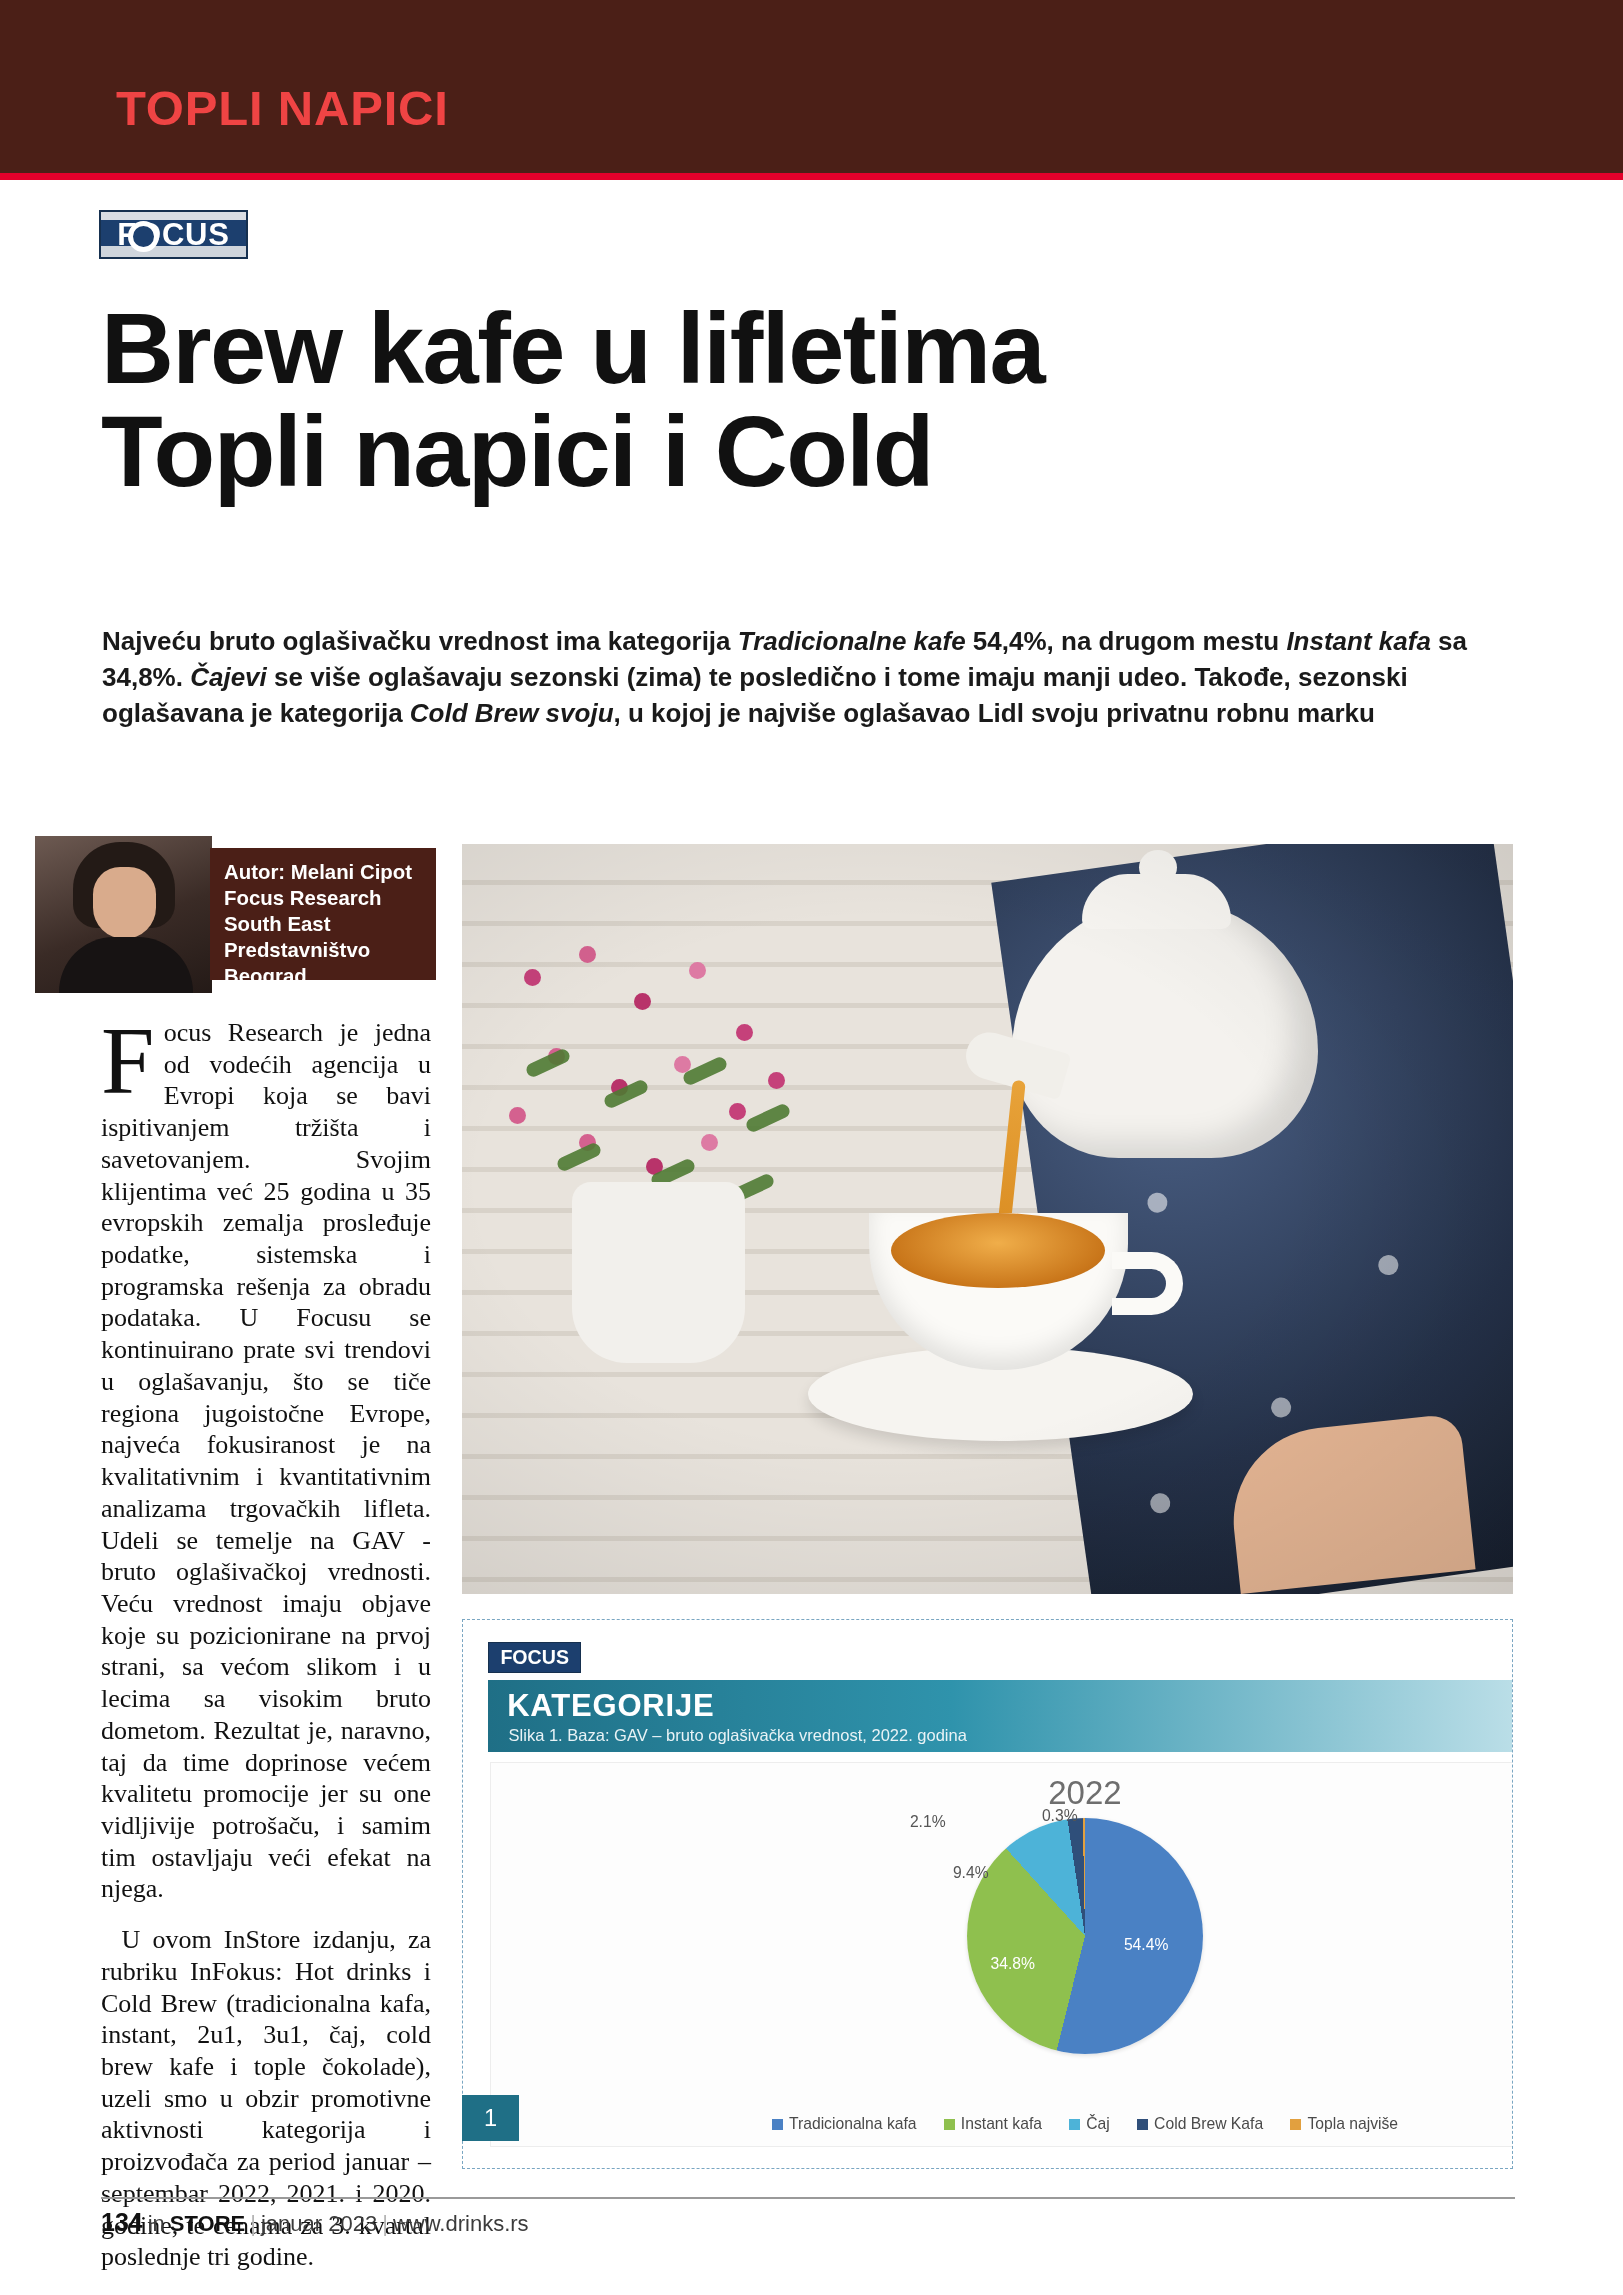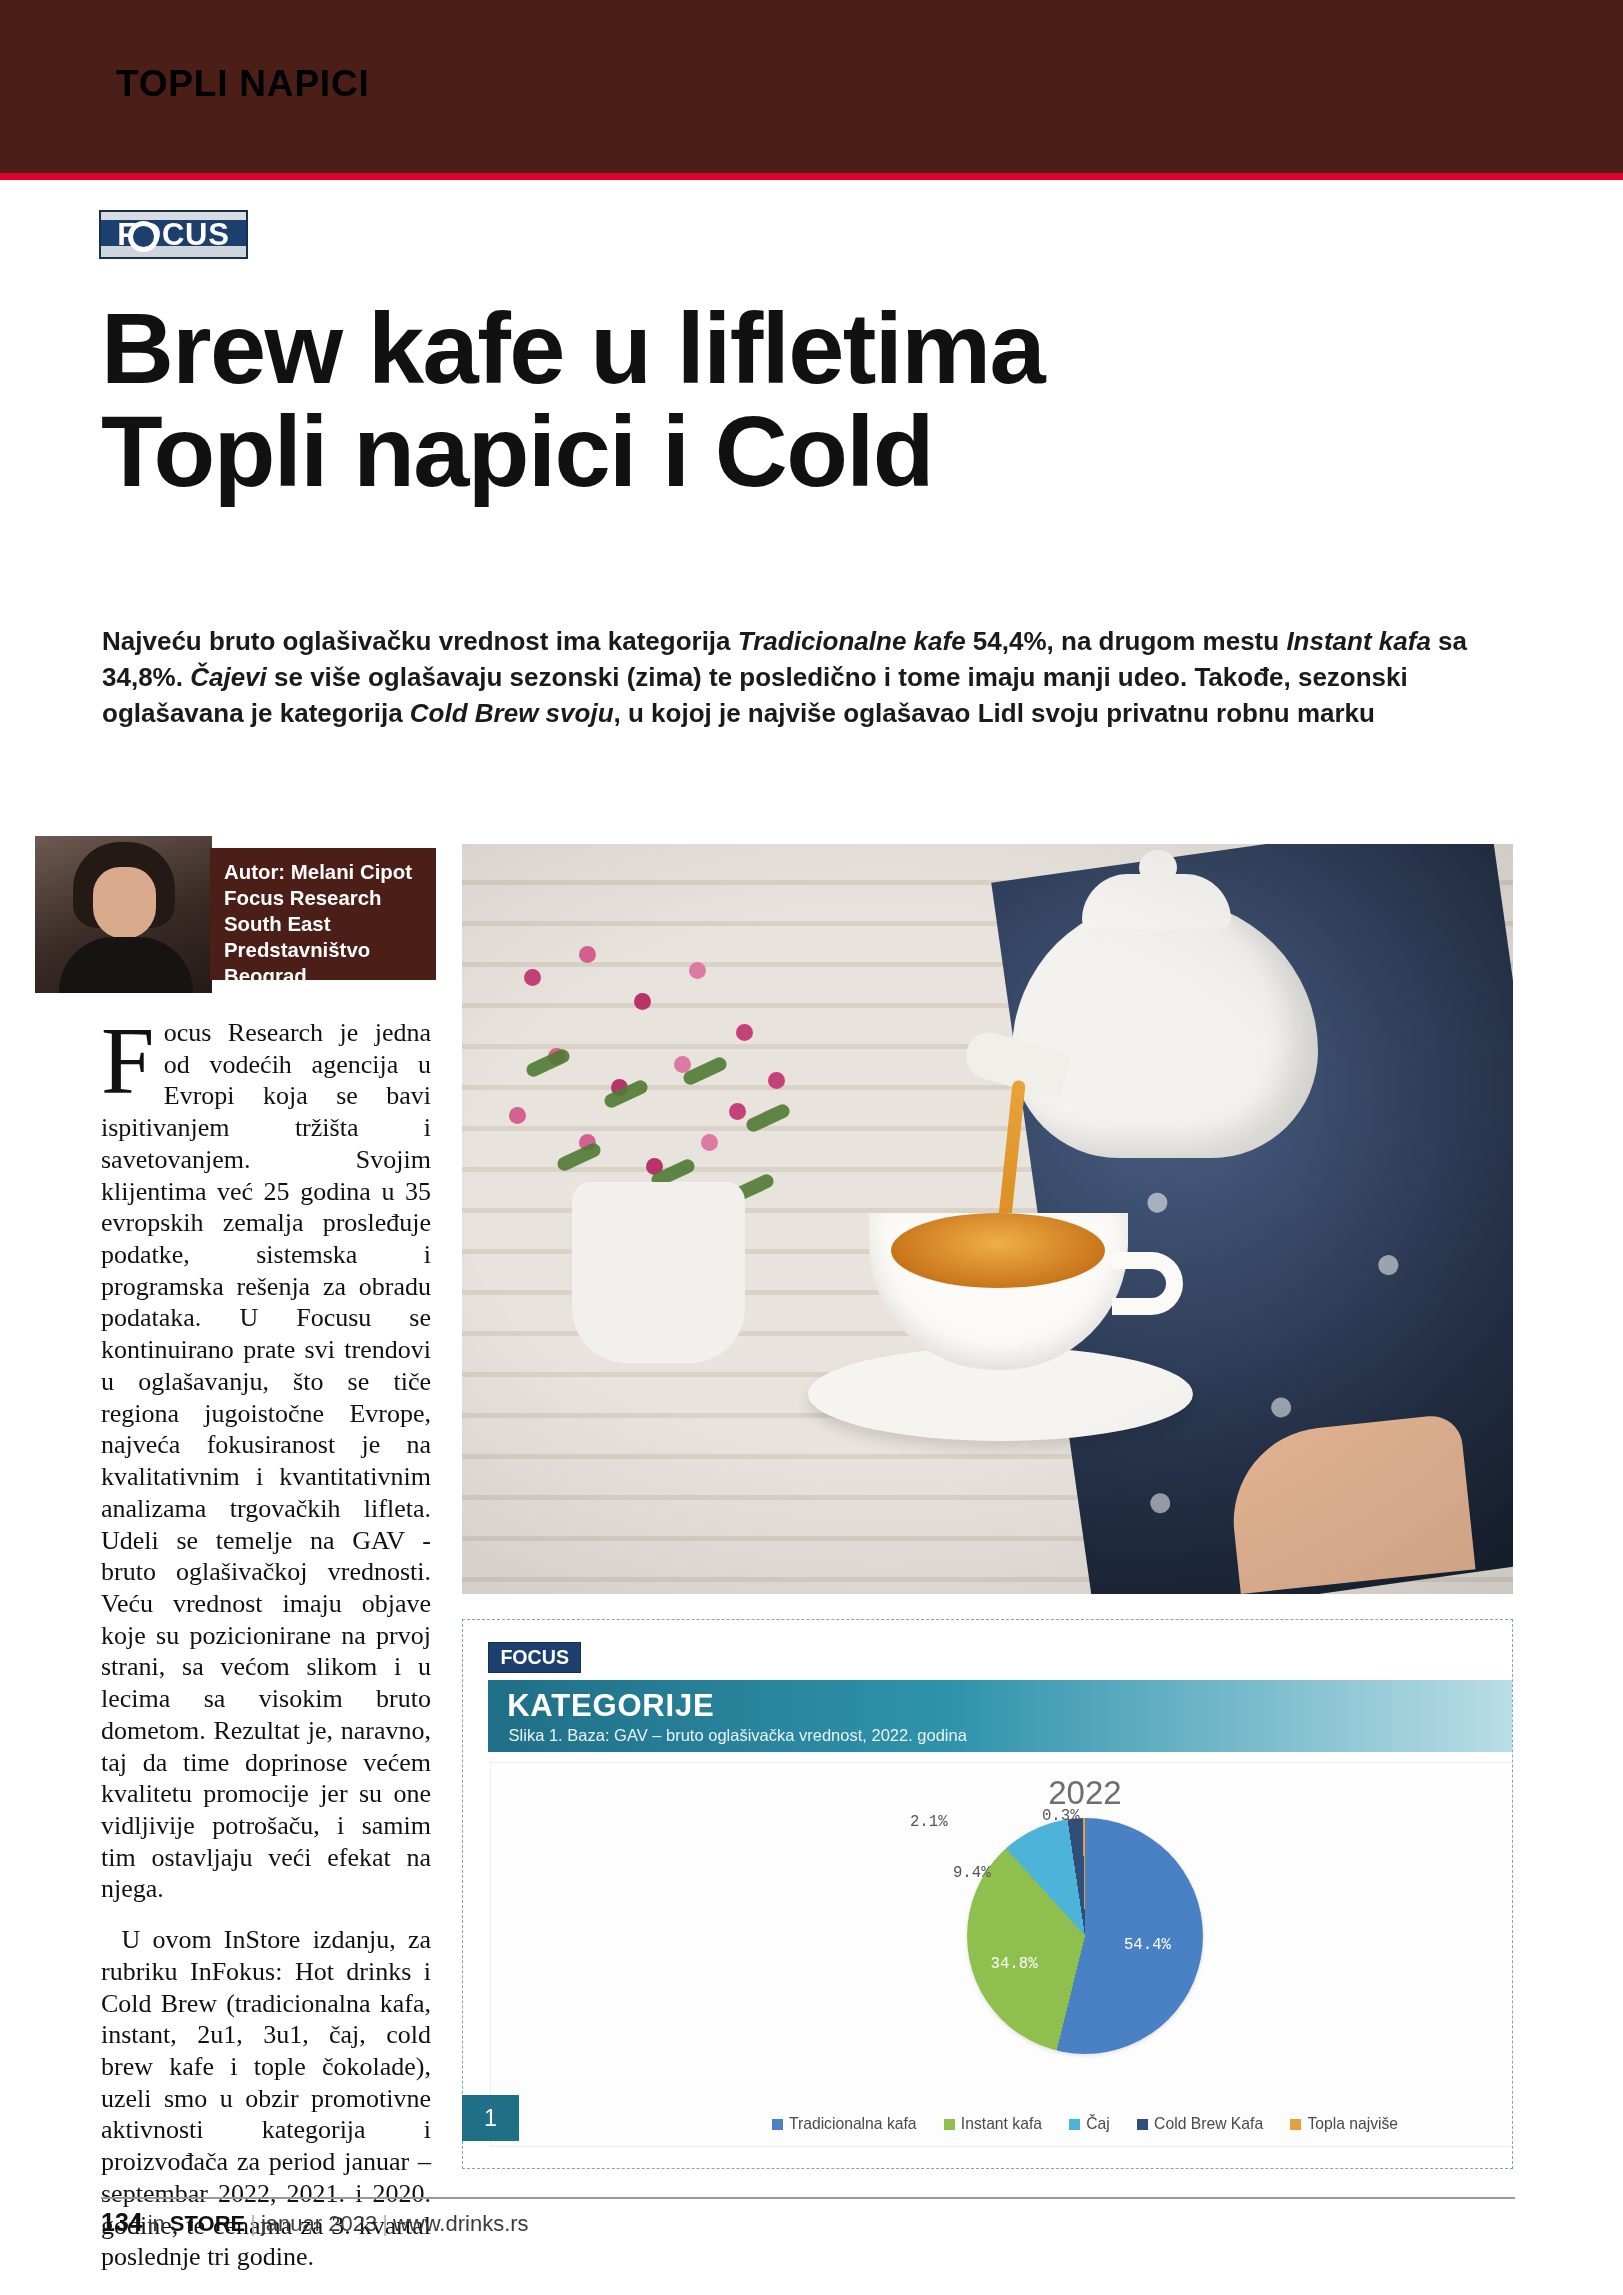--- a/index.html
+++ b/index.html
@@ -16,26 +16,26 @@
   
   .top-band {
     position: absolute;
     left: 0; top: 0;
     width: 1623px;
     height: 173px;
     background: #4b1f17;
   }
   .top-band-title {
     position: absolute;
-    left: 116px; top: 63px;
+    left: 116px; top: 80px;
     font-family: "Liberation Sans", sans-serif;
     font-weight: bold;
-    font-size: 37px;
+    font-size: 49px;
     letter-spacing: 0.8px;
-    color: #000000;
+    color: #ef4444;
   }
   .red-rule {
     position: absolute;
     left: 0; top: 173px;
     width: 1623px; height: 7px;
     background: #e3002b;
   }
 
   
   .focus-logo {
@@ -314,21 +314,21 @@
       #4a81c4 0deg 195.8deg,
       #8fc04e 195.8deg 321.1deg,
       #4db3d8 321.1deg 354.9deg,
       #2f4f7a 354.9deg 362.5deg,
       #e2a03f 362.5deg 360deg
     );
     box-shadow: 0 1.6px 4.7px rgba(0,0,0,0.12);
   }
   .pie-lbl {
     position: absolute;
-    font-family: Liberation Mono, monospace;
+    font-family: Liberation Sans, sans-serif;
     font-size: 15.7px; color: #555;
     white-space: nowrap;
   }
   .pie-lbl.inside { color: #ffffff; }
   .legend {
     position: absolute; left: 0; bottom: 12.6px; width: 100%;
     display: flex; justify-content: center; gap: 27px;
     font-family: "Liberation Sans", sans-serif; font-size: 15.7px; color: #4a4a4a;
   }
   .legend .item { display: flex; align-items: center; gap: 6.3px; }

